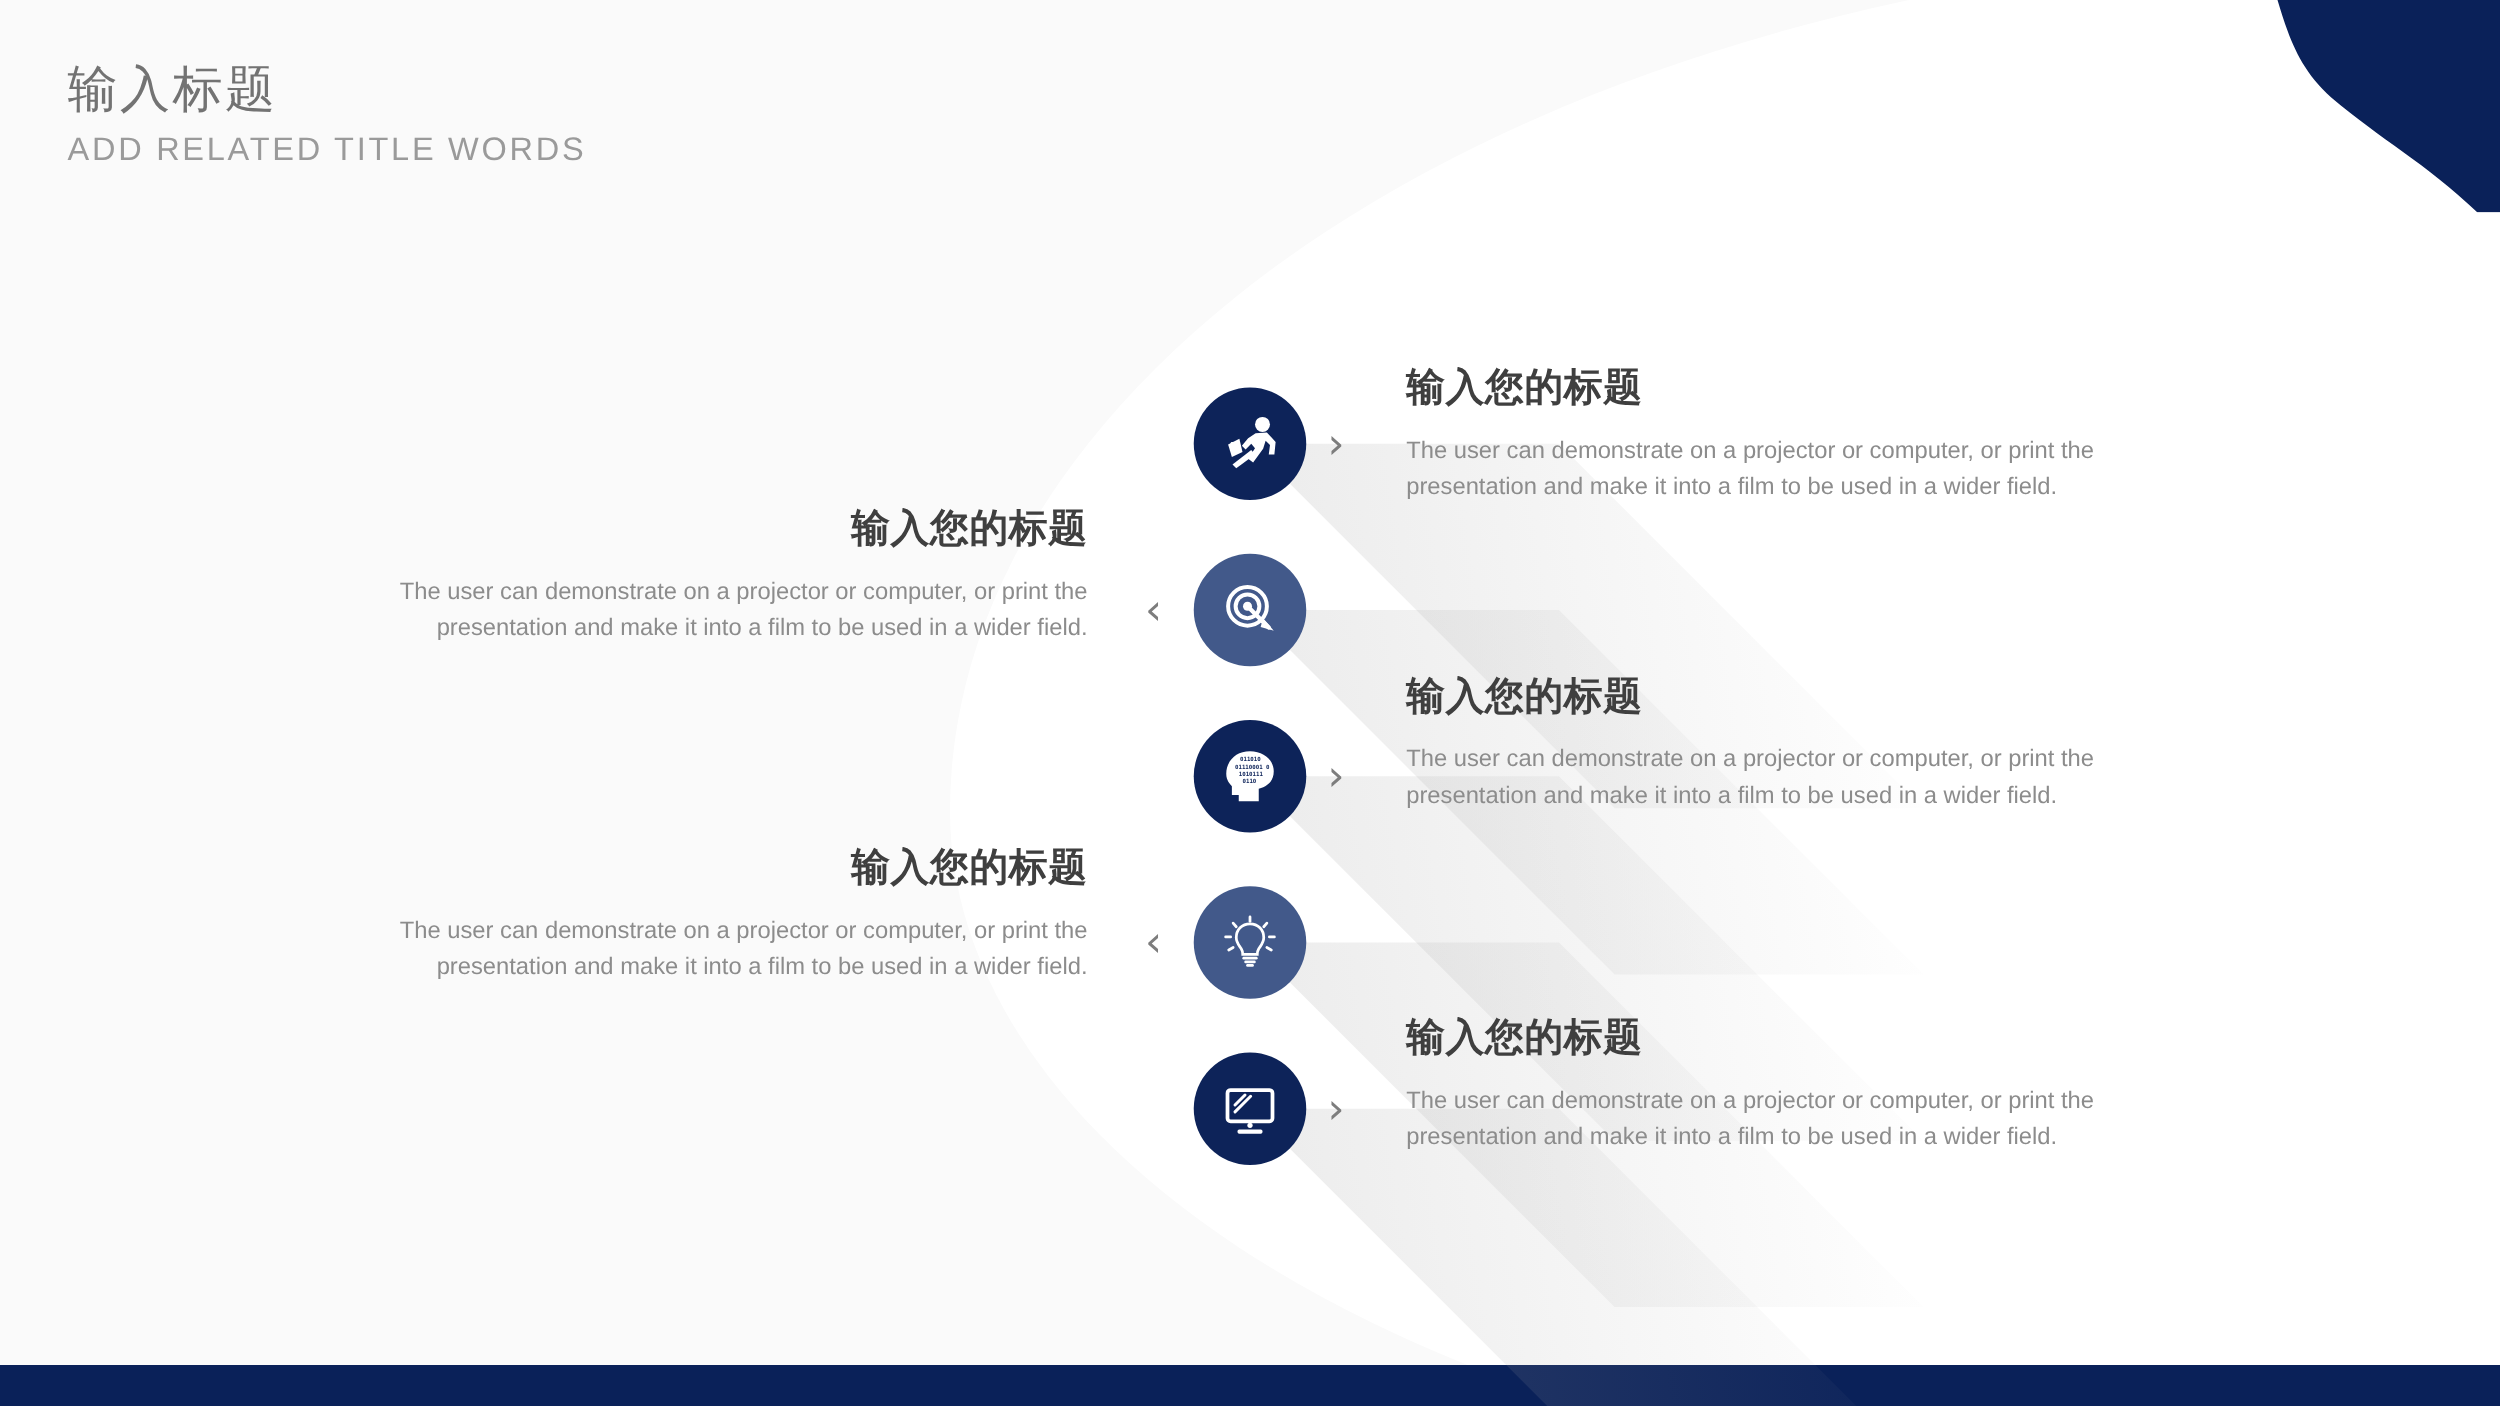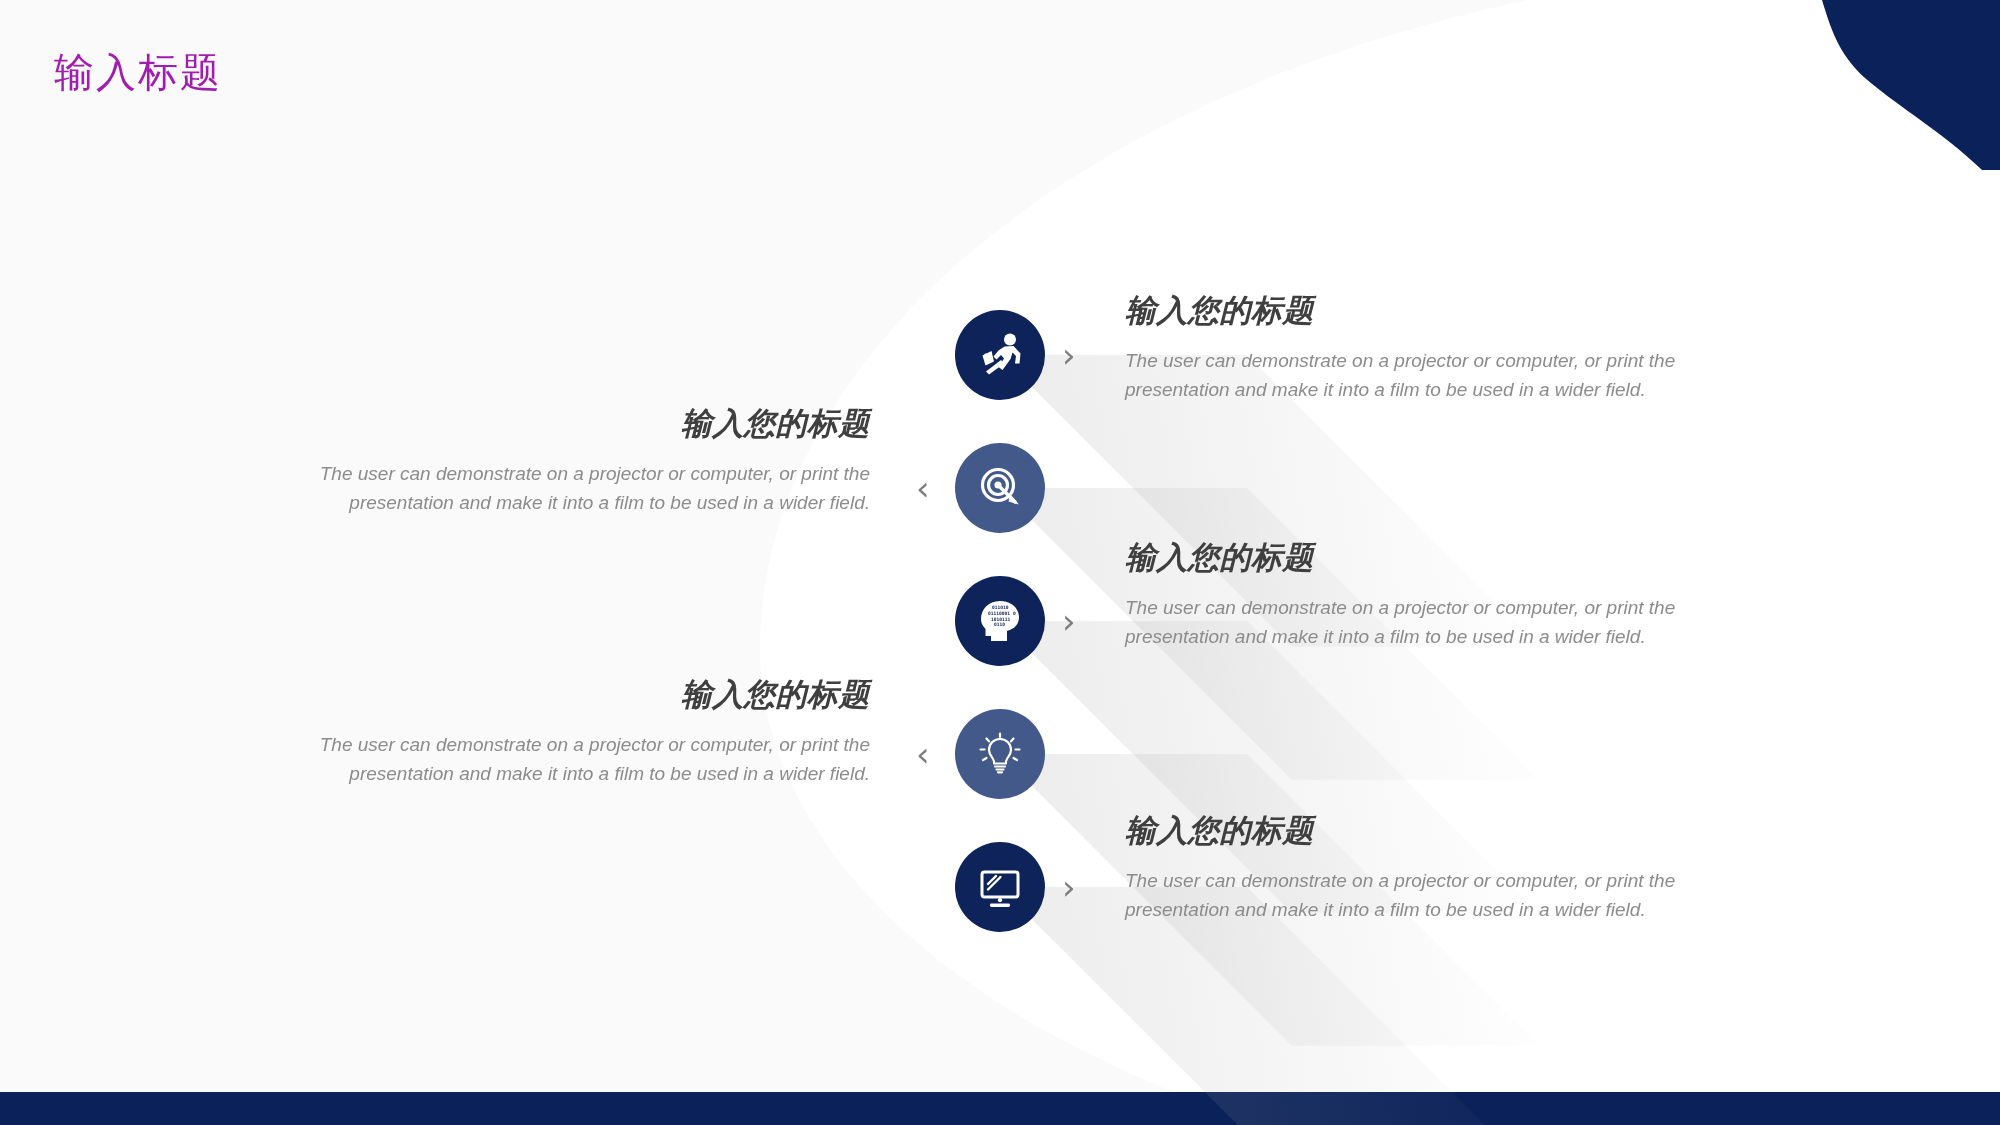--- a/index.html
+++ b/index.html
@@ -52,21 +52,21 @@
 
   
   .header {
     position: absolute;
     left: 54px;
     top: 48px;
     z-index: 6;
   }
   .header-title {
     font-size: 40px;
-    color: #a21caf;
+    color: #737373;
     letter-spacing: 2px;
     font-weight: 400;
     margin: 0;
     line-height: 1.2;
     font-family: "DejaVu Sans", "Liberation Sans", sans-serif;
   }
   .header-sub {
     font-size: 26px;
     color: #9a9a9a;
     letter-spacing: 2.2px;
@@ -123,21 +123,20 @@
     z-index: 5;
     font-family: "DejaVu Sans", sans-serif;
     font-weight: 400;
   }
 
   
   .block {
     position: absolute;
     width: 570px;
     z-index: 6;
-    font-style: italic;
   }
   .block-right { text-align: left; }
   .block-left  { text-align: right; }
 
   .block-title {
     font-size: 31px;
     font-weight: bold;
     color: #3f3f3f;
     margin: 0 0 18px 0;
     line-height: 1.2;
@@ -163,20 +162,21 @@
   <div class="corner-shape">
     <svg width="310" height="170" viewBox="0 0 310 170">
       <path d="M168 0 H310 V170 H292 C250 130 215 112 175 78 C148 54 140 26 132 0 Z" fill="#0a2159"></path>
     </svg>
   </div>
 
   <div class="bottom-bar"></div>
 
   <div class="header">
     <h1 class="header-title">输入标题</h1>
+    <p class="header-sub">ADD RELATED TITLE WORDS</p>
   </div>
 
   <div class="flow">
 
     <div class="long-shadow" style="left:955px; top:310px;"></div>
     <div class="node node-dark" style="left:955px; top:310px;">
       <span>
         <svg width="52" height="52" viewBox="0 0 52 52" fill="#ffffff">
           <circle cx="36" cy="10.5" r="6"></circle>
           <path d="M30.5 17.5 L24.5 21.5 L19.5 27.5 L22.5 30.5 L27 26 L30 29.5 L24.5 38 L28.5 41 L36.5 30 L38.5 23.5 L42 27 L41 34.5 L45.5 34.5 L46.5 24.5 L39.5 17 Z"></path>

